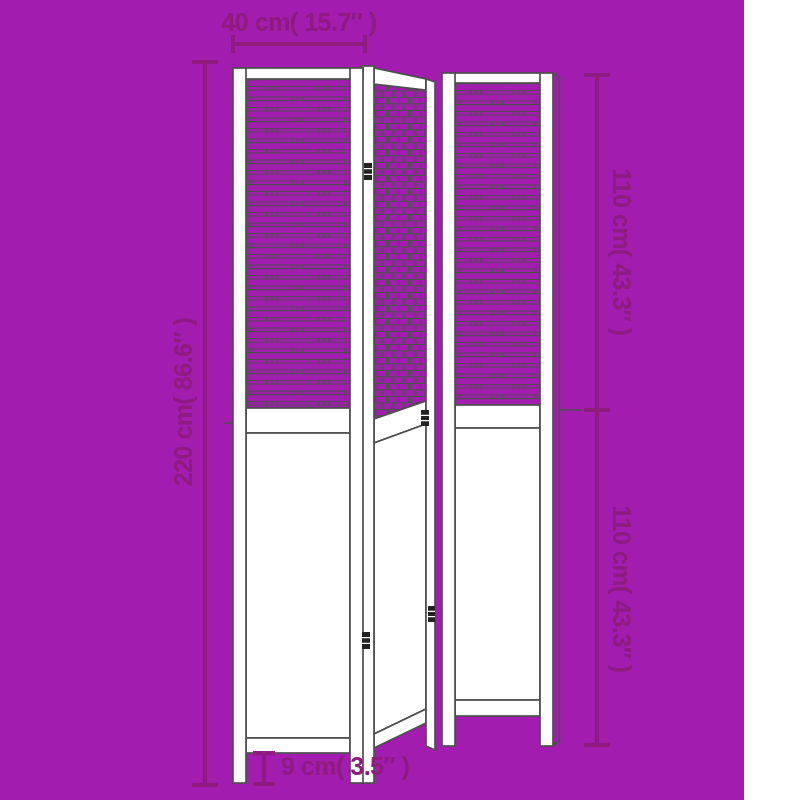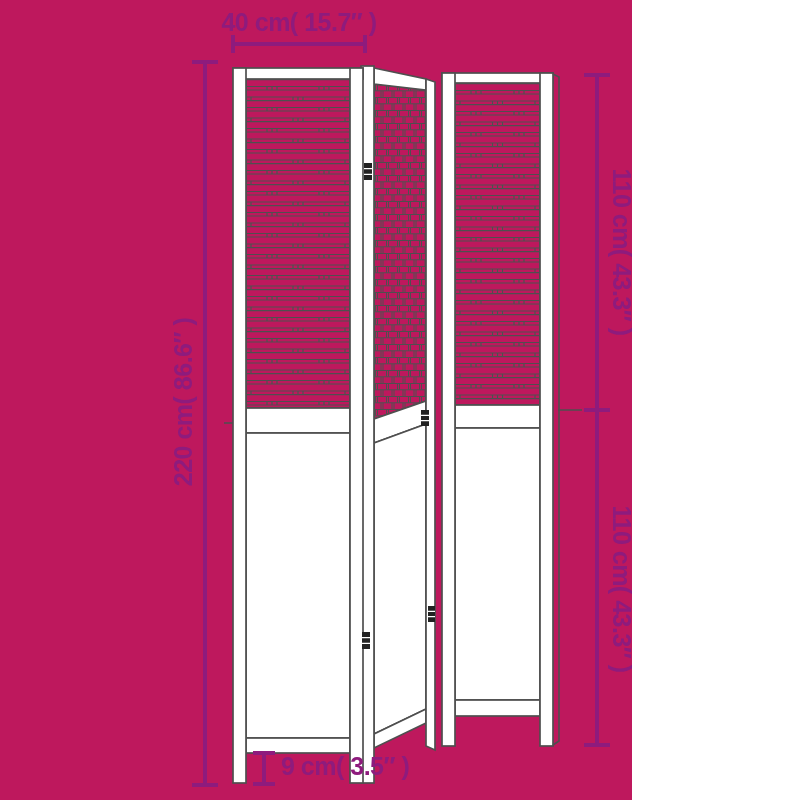--- a/index.html
+++ b/index.html
@@ -1,16 +1,16 @@
 <!DOCTYPE html>
 <html><head>
 <meta charset="utf-8">
 <style>
   html,body { margin:0; padding:0; background:#ffffff; }
-  .stage { width:632px; height:800px; background:#be185d; position:relative; overflow:hidden; }
+  .stage { width:744px; height:800px; background:#a21caf; position:relative; overflow:hidden; }
   svg { display:block; }
   .o   { fill:#ffffff; stroke:#4f4f4f; stroke-width:1.7; }
   .po  { stroke:#4f4f4f; stroke-width:1.7; }
   .ln  { stroke:#4f4f4f; stroke-width:1.6; fill:none; }
   .dim { stroke:#8e1b7d; stroke-width:4; fill:none; }
   .dim-label { font-family:"Liberation Sans", sans-serif; font-weight:bold; font-size:25px;
                fill:#8e1b7d; letter-spacing:-0.5px; }
   .hinge { fill:#222222; stroke:none; }
   .hl { stroke:#ffffff; stroke-width:1.2; fill:none; }
 </style>

